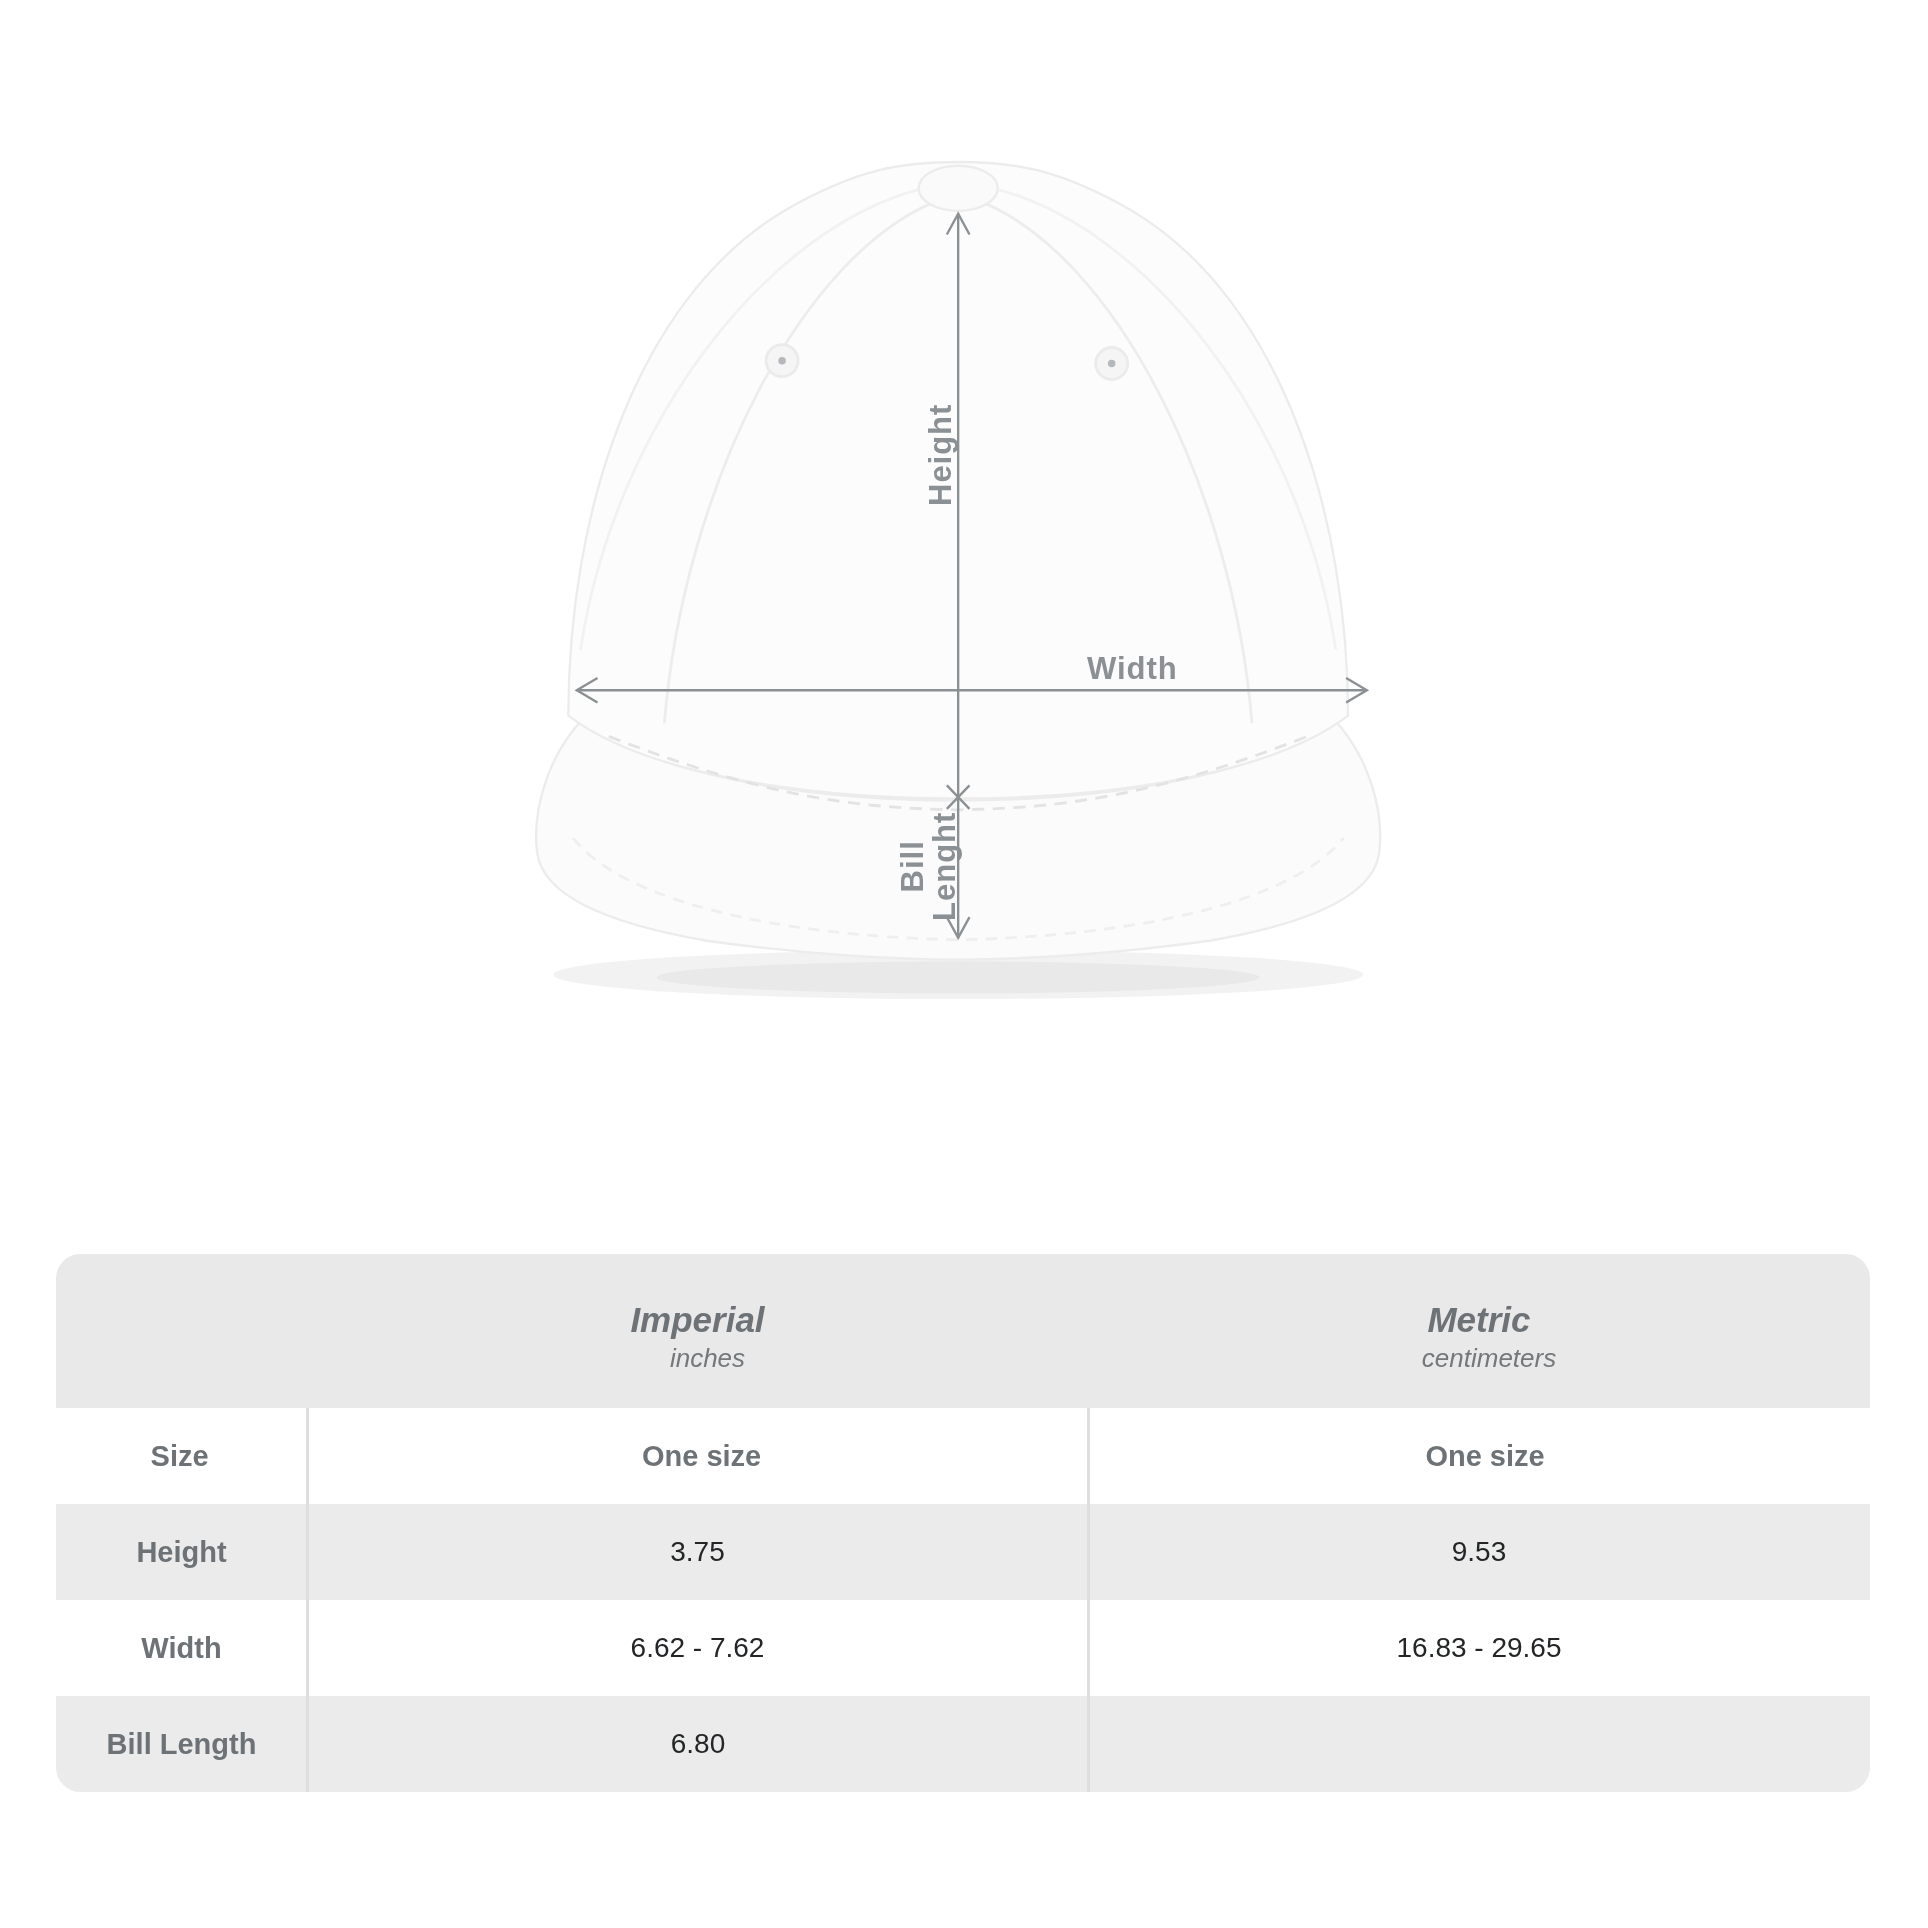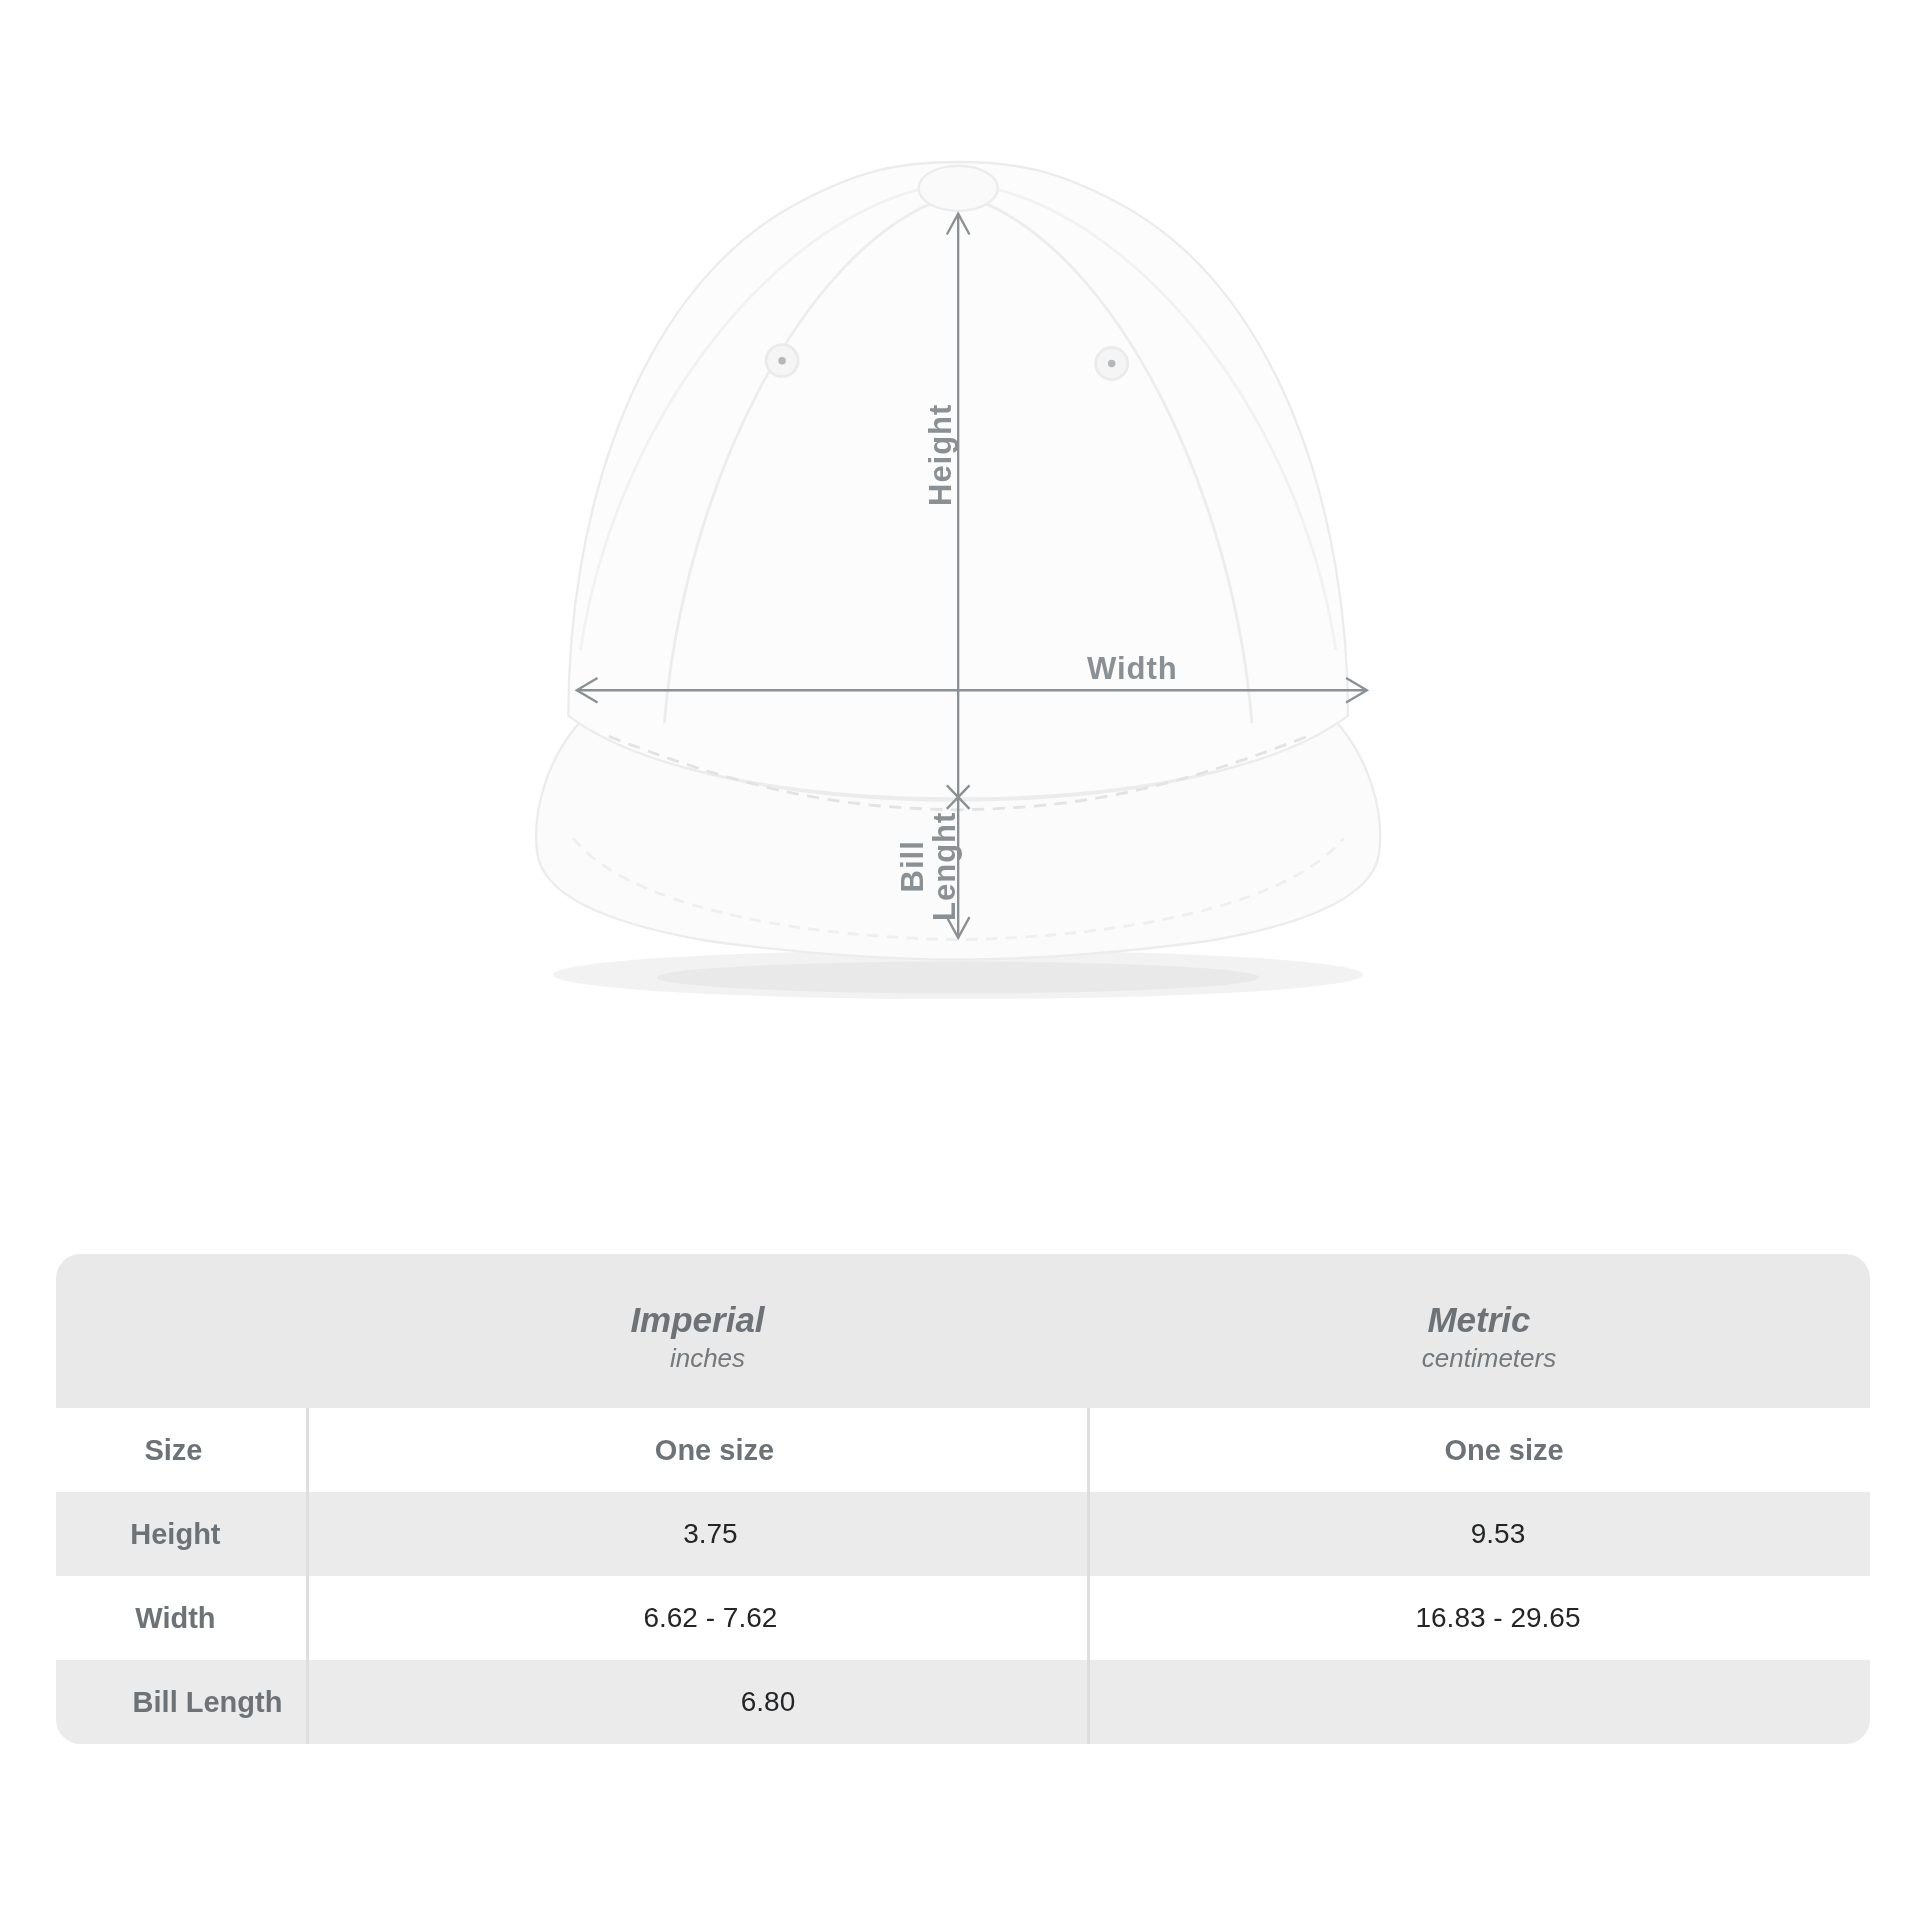--- a/index.html
+++ b/index.html
@@ -57,23 +57,23 @@
   .th-sub   { font-size: 26px; font-style: italic; color: #74787b; line-height: 32px; margin-top: 3.8px; margin-left: 20px; }
 
   .tbody { position: relative; }
   .col-divider {
     position: absolute; top: 0; bottom: 0; width: 2.8px;
     background: #dedede; z-index: 2;
   }
   .col-divider.d1 { left: 250px; }
   .col-divider.d2 { left: 1031px; }
 
-  .row { display: flex; height: 84px; align-items: center; position: relative; z-index: 1; gap: 44px; }
+  .row { display: flex; height: 96px; align-items: center; position: relative; z-index: 1; }
   .row.shaded { background: #ebebeb; }
-  .row.last { border-radius: 0 0 24.5px 24.5px; padding-left: 26px; }
+  .row.last { border-radius: 0 0 24.5px 24.5px; }
   .cell { text-align: center; }
   .cell-label   { width: 251px;  font-size: 29px; font-weight: bold; color: #6d7276; }
   .cell-imperial{ width: 781px;  font-size: 28px; color: #232527; }
   .cell-metric  { width: 782px;  font-size: 28px; color: #232527; }
   .row-size .cell-imperial, .row-size .cell-metric {
     font-weight: bold; color: #6d7276; font-size: 29px; padding-left: 14px;
   }
 </style>
 </head>
 <body>

